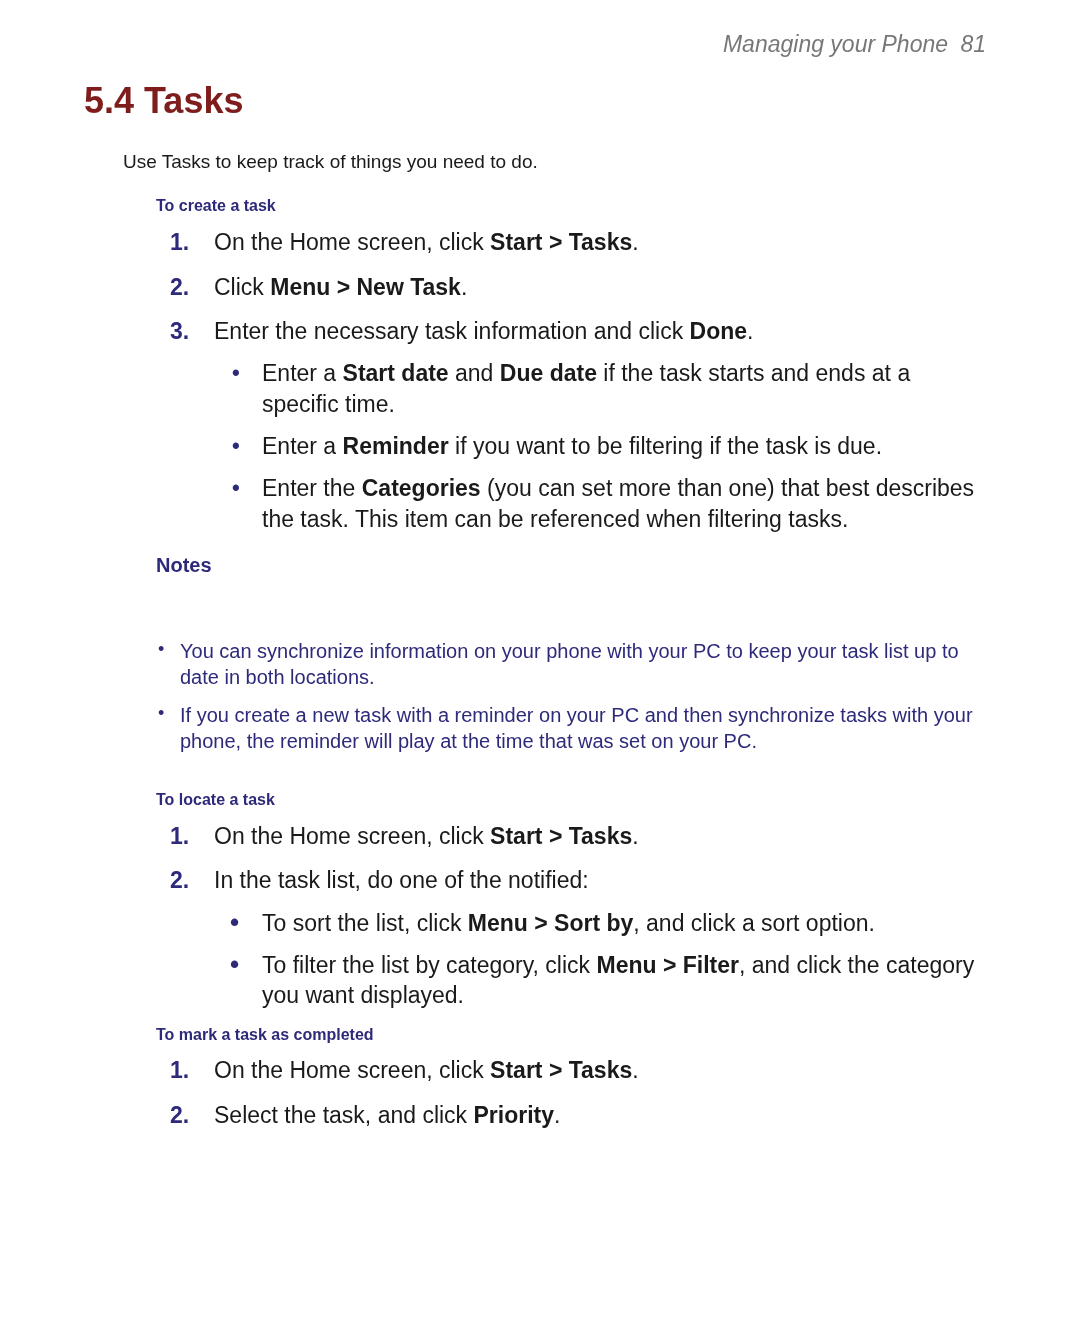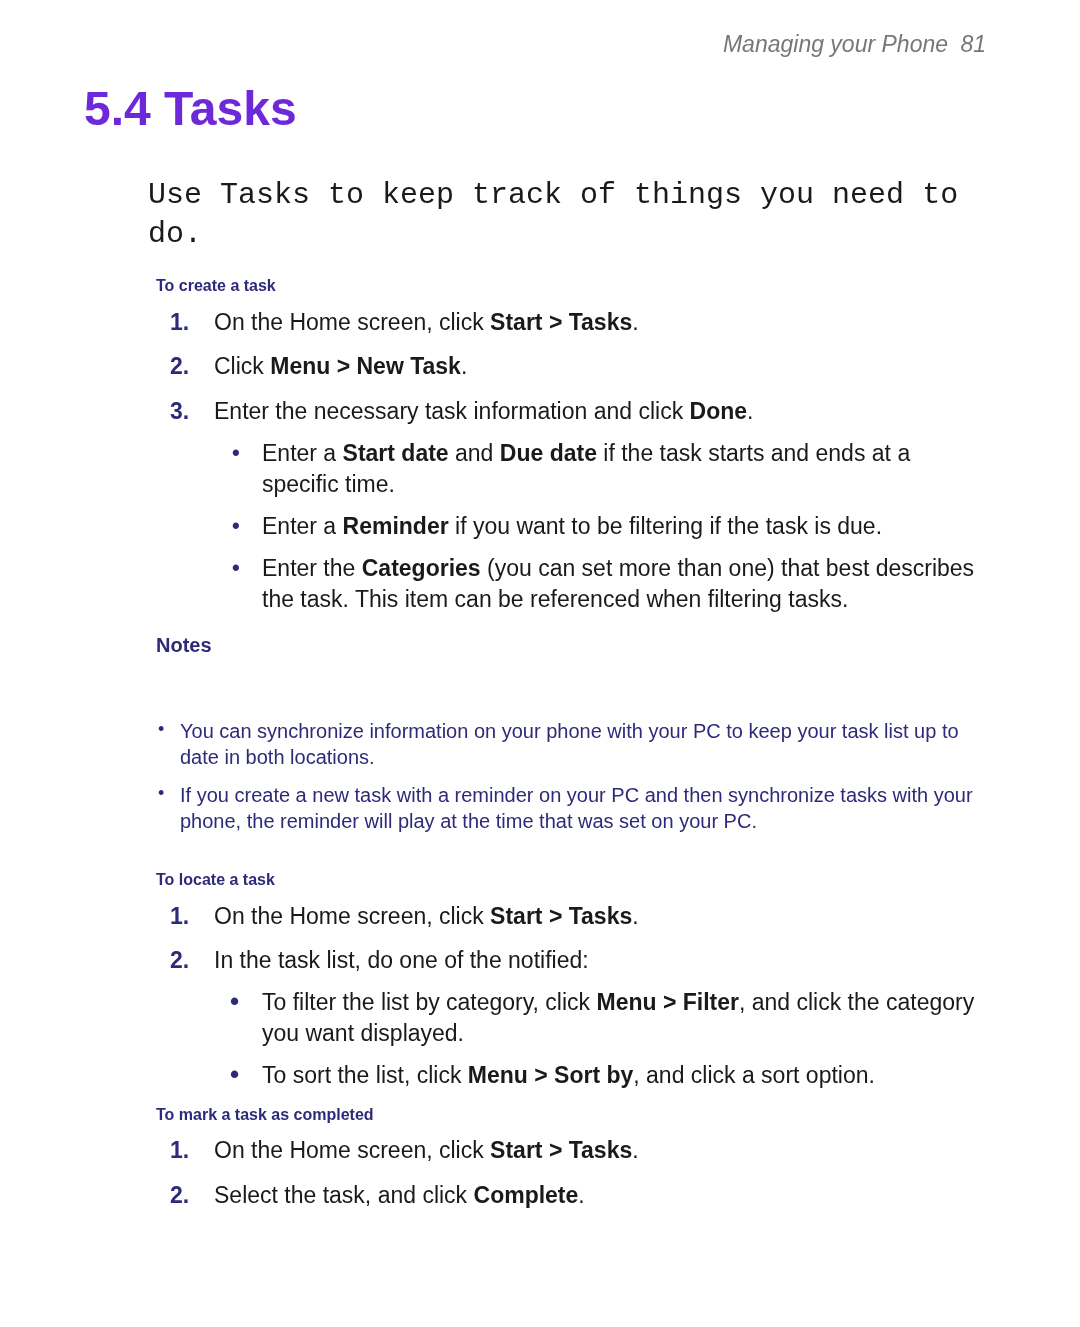--- a/index.html
+++ b/index.html
@@ -16,31 +16,30 @@
       text-align: right;
       font-size: 23px;
       color: #777;
       margin-bottom: 18px;
       padding-right: 4px;
       font-style: italic;
     }
     .page-header .chap { margin-right: 6px; }
     .page-header .num { color: #777; }
     h1 {
-      color: #6d28d9;
-      font-size: 48px;
+      color: #7f1d1d;
+      font-size: 36px;
       font-weight: 700;
       margin-left: -6px;
-      margin-bottom: 36px;
+      margin-bottom: 25px;
     }
     .intro {
-      font-size: 30px;
-      margin-left: 58px;
+      font-size: 19px;
+      margin-left: 33px;
       margin-bottom: 22px;
-      font-family: Liberation Mono, monospace;
     }
     .subhead {
       color: #2e2a7a;
       font-size: 16px;
       font-weight: 700;
       margin-left: 66px;
       margin-bottom: 10px;
     }
     ol.steps {
       list-style: none;
@@ -171,32 +170,32 @@
 <ol class="steps">
   <li>
     <span class="num">1.</span>
     <span>On the Home screen, click </span><b>Start &gt; Tasks</b><span>.</span>
   </li>
   <li>
     <span class="num">2.</span>
     <span>In the task list, do one of the notified:</span>
     <ul class="bullets large">
       <li>
+        <span>To sort the list, click </span><b>Menu &gt; Sort by</b><span>, and click a sort option.</span>
+      </li>
+      <li>
         <span>To filter the list by category, click </span><b>Menu &gt; Filter</b><span>, and click the category you want displayed.</span>
-      </li>
-      <li>
-        <span>To sort the list, click </span><b>Menu &gt; Sort by</b><span>, and click a sort option.</span>
       </li>
     </ul>
   </li>
 </ol>
 
 <div class="subhead section-gap">To mark a task as completed</div>
 <ol class="steps">
   <li>
     <span class="num">1.</span>
     <span>On the Home screen, click </span><b>Start &gt; Tasks</b><span>.</span>
   </li>
   <li>
     <span class="num">2.</span>
-    <span>Select the task, and click </span><b>Complete</b><span>.</span>
+    <span>Select the task, and click </span><b>Priority</b><span>.</span>
   </li>
 </ol>
 
 </body></html>

